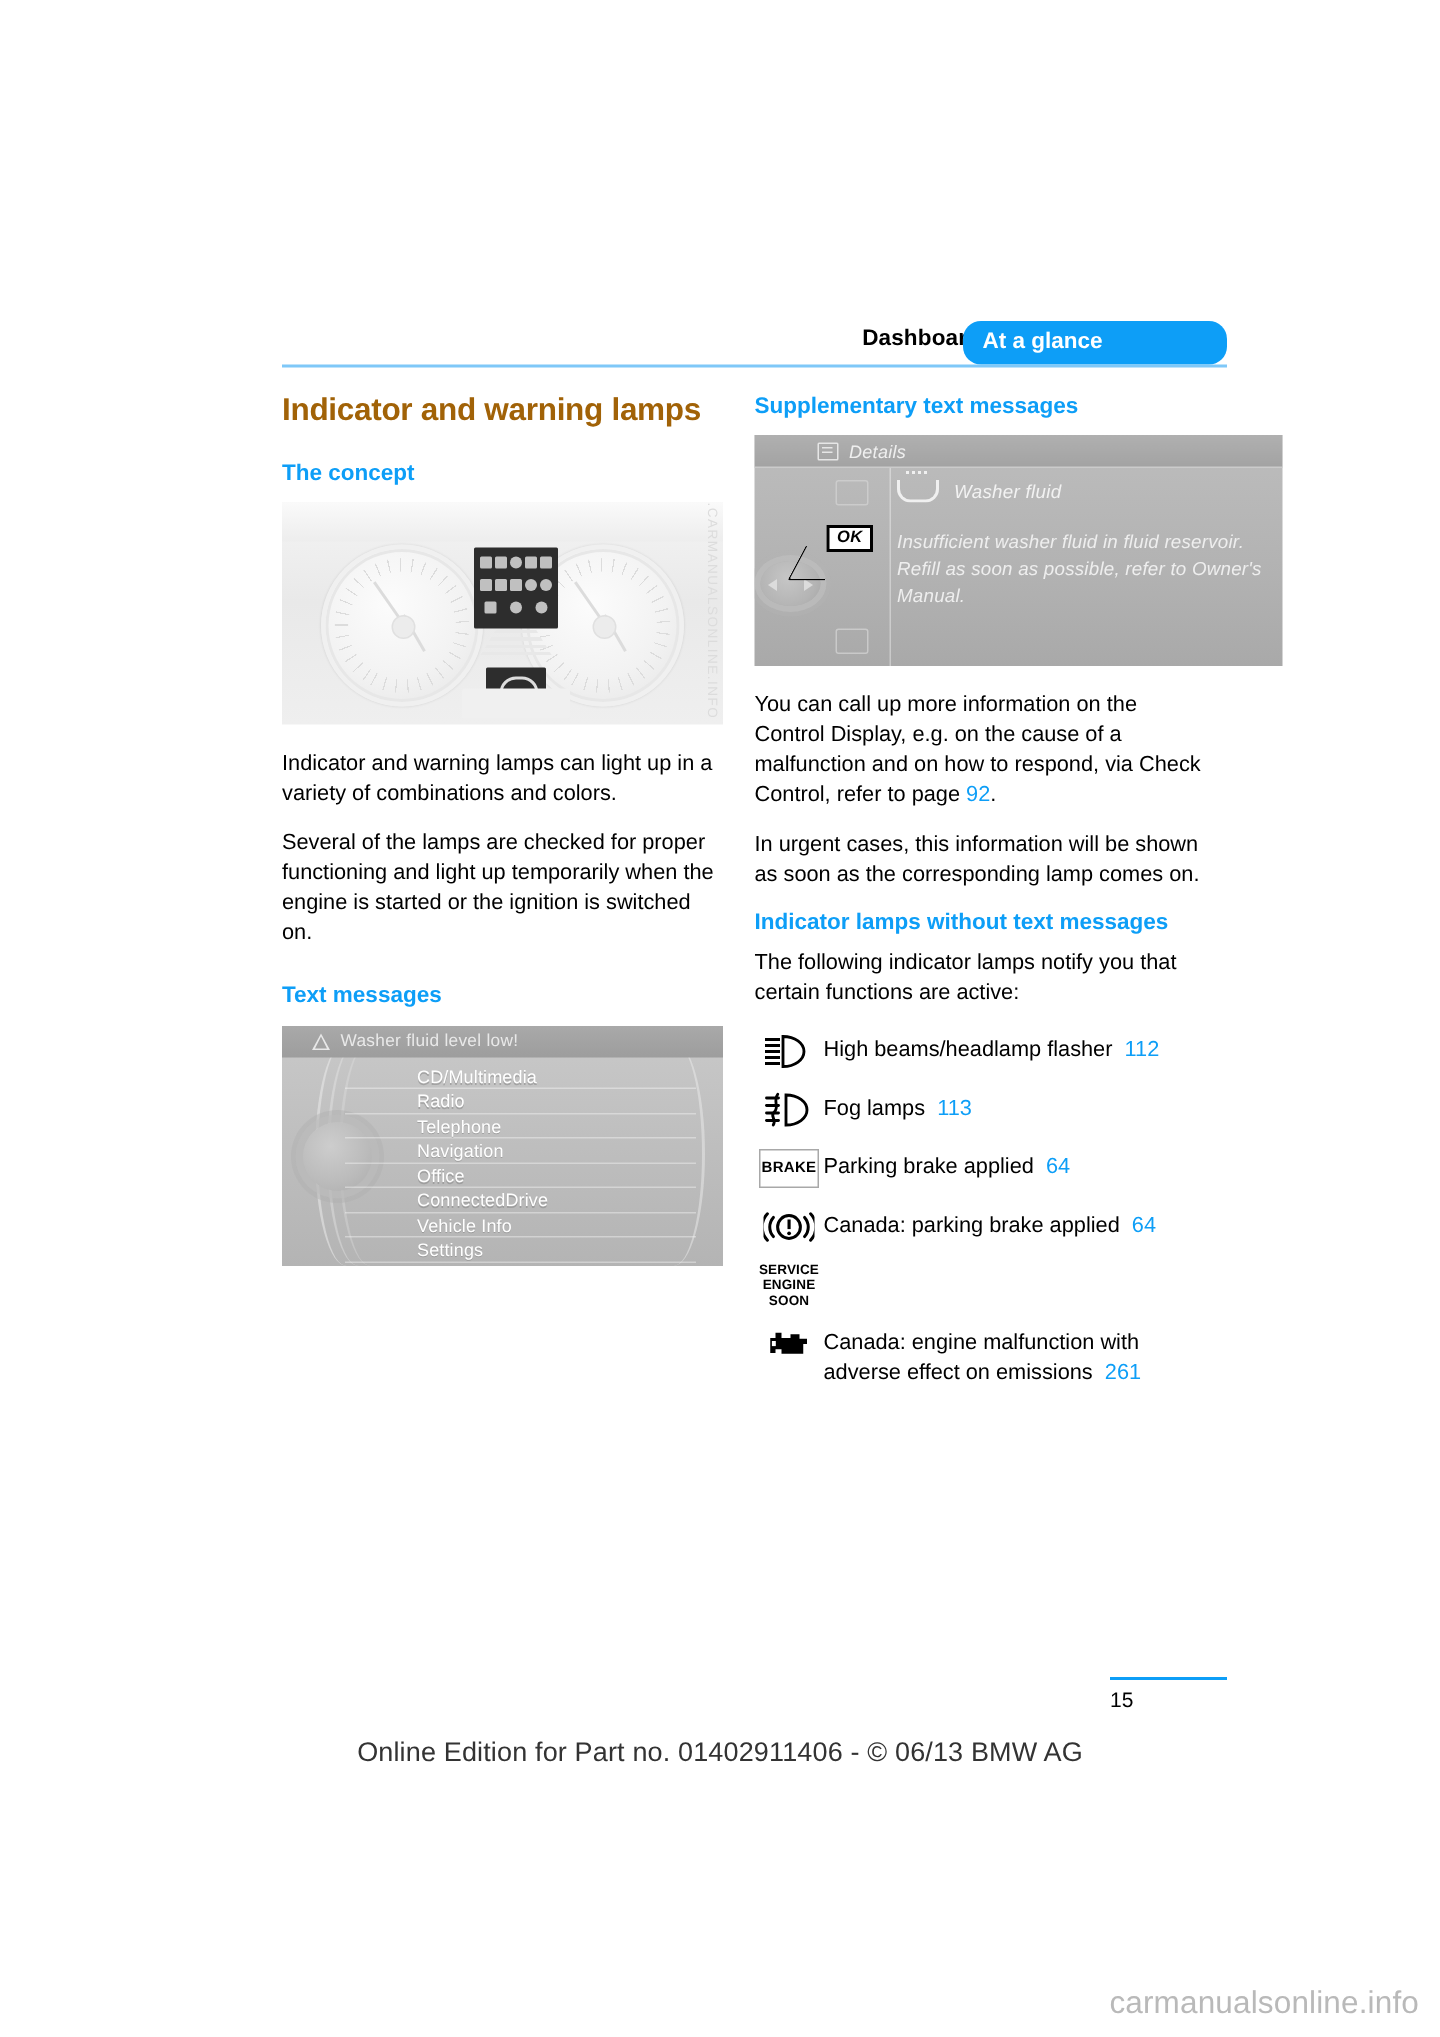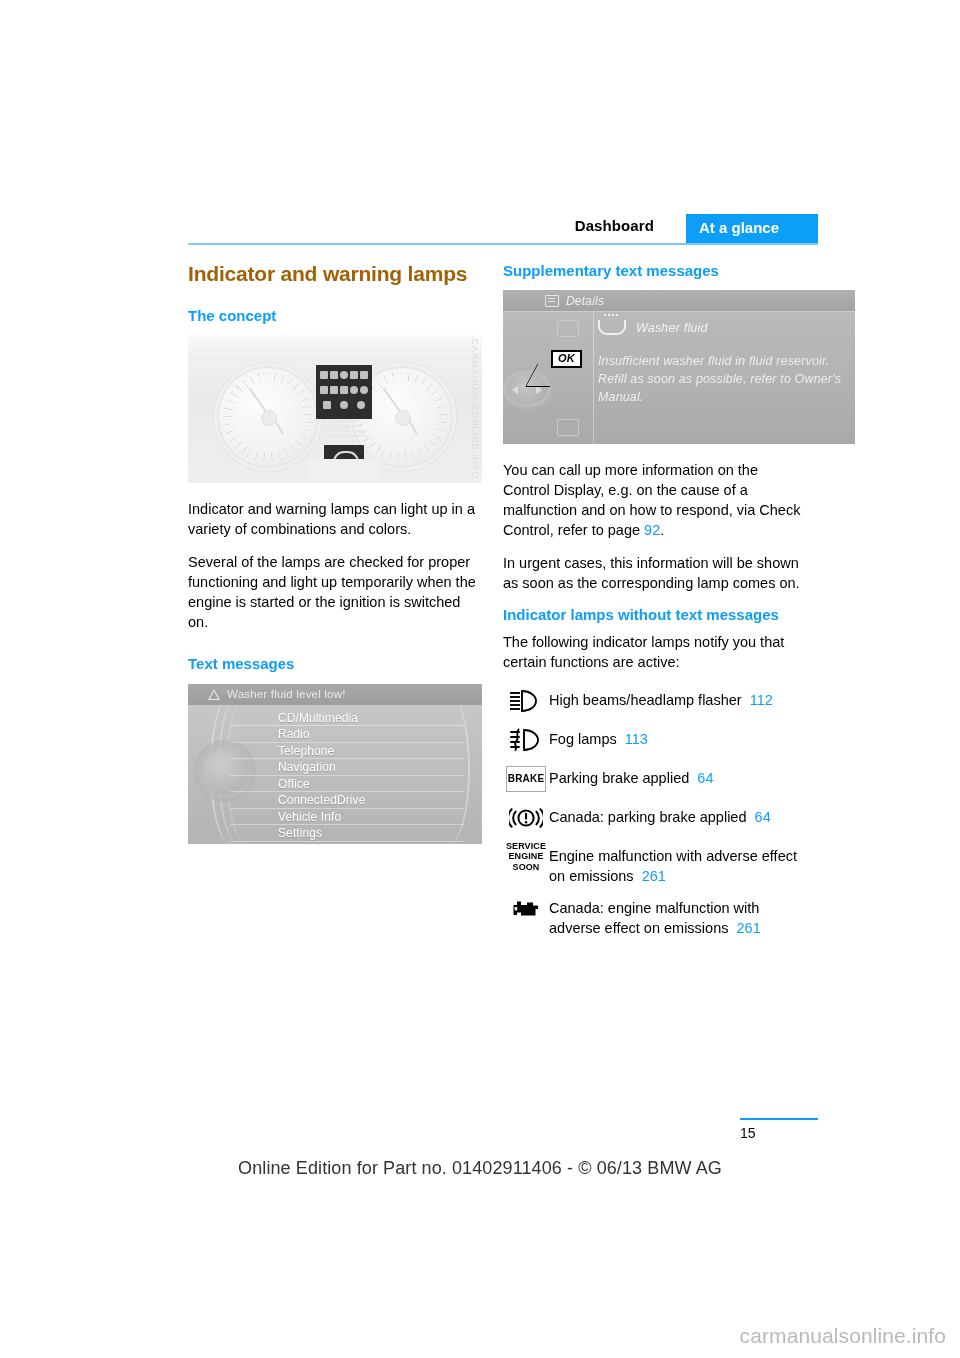--- a/index.html
+++ b/index.html
@@ -46,23 +46,24 @@
     font-size: 15px;
     font-weight: bold;
     color: #000000;
     letter-spacing: .1px;
     white-space: nowrap;
   }
   .header-tab {
     position: absolute;
     right: 0;
     top: 0;
-    width: 132px;
+    width: 176px;
     height: 29px;
     background: #0d9ef7;
+    border-radius: 12px;
   }
   .header-tab span {
     position: absolute;
     left: 13px;
     top: 5px;
     font-size: 15px;
     font-weight: bold;
     color: #ffffff;
     white-space: nowrap;
   }
@@ -718,21 +719,20 @@
         </div>
         <div class="lamp-txt"><span>Canada: parking brake applied</span>&nbsp;&nbsp;<span class="pg">64</span></div>
       </div>
 
       <div class="lamp-row">
         <div class="lamp-ico">
           <div class="ses-box" style="white-space:pre-line">SERVICE
 ENGINE
 SOON</div>
         </div>
-        <div class="lamp-txt"><span>Engine malfunction with adverse effect on emissions</span>&nbsp;&nbsp;<span class="pg">261</span></div>
       </div>
 
       <div class="lamp-row">
         <div class="lamp-ico">
           <svg width="34" height="26" viewBox="0 0 34 26" aria-hidden="true">
             <path d="M8 9 L8 5.5 L12 5.5 L12 9 L18 9 L18 6.5 L24 6.5 L24 9.5 L29 9.5 L29 13 L26.5 13 L26.5 19.5 L12 19.5 L12 16.5 L8 16.5 L8 19 L4.5 19 L4.5 9 Z" fill="#000"></path>
             <rect x="5.6" y="11" width="2.6" height="3.4" fill="#fff"></rect>
           </svg>
         </div>
         <div class="lamp-txt"><span>Canada: engine malfunction with adverse effect on emissions</span>&nbsp;&nbsp;<span class="pg">261</span></div>

